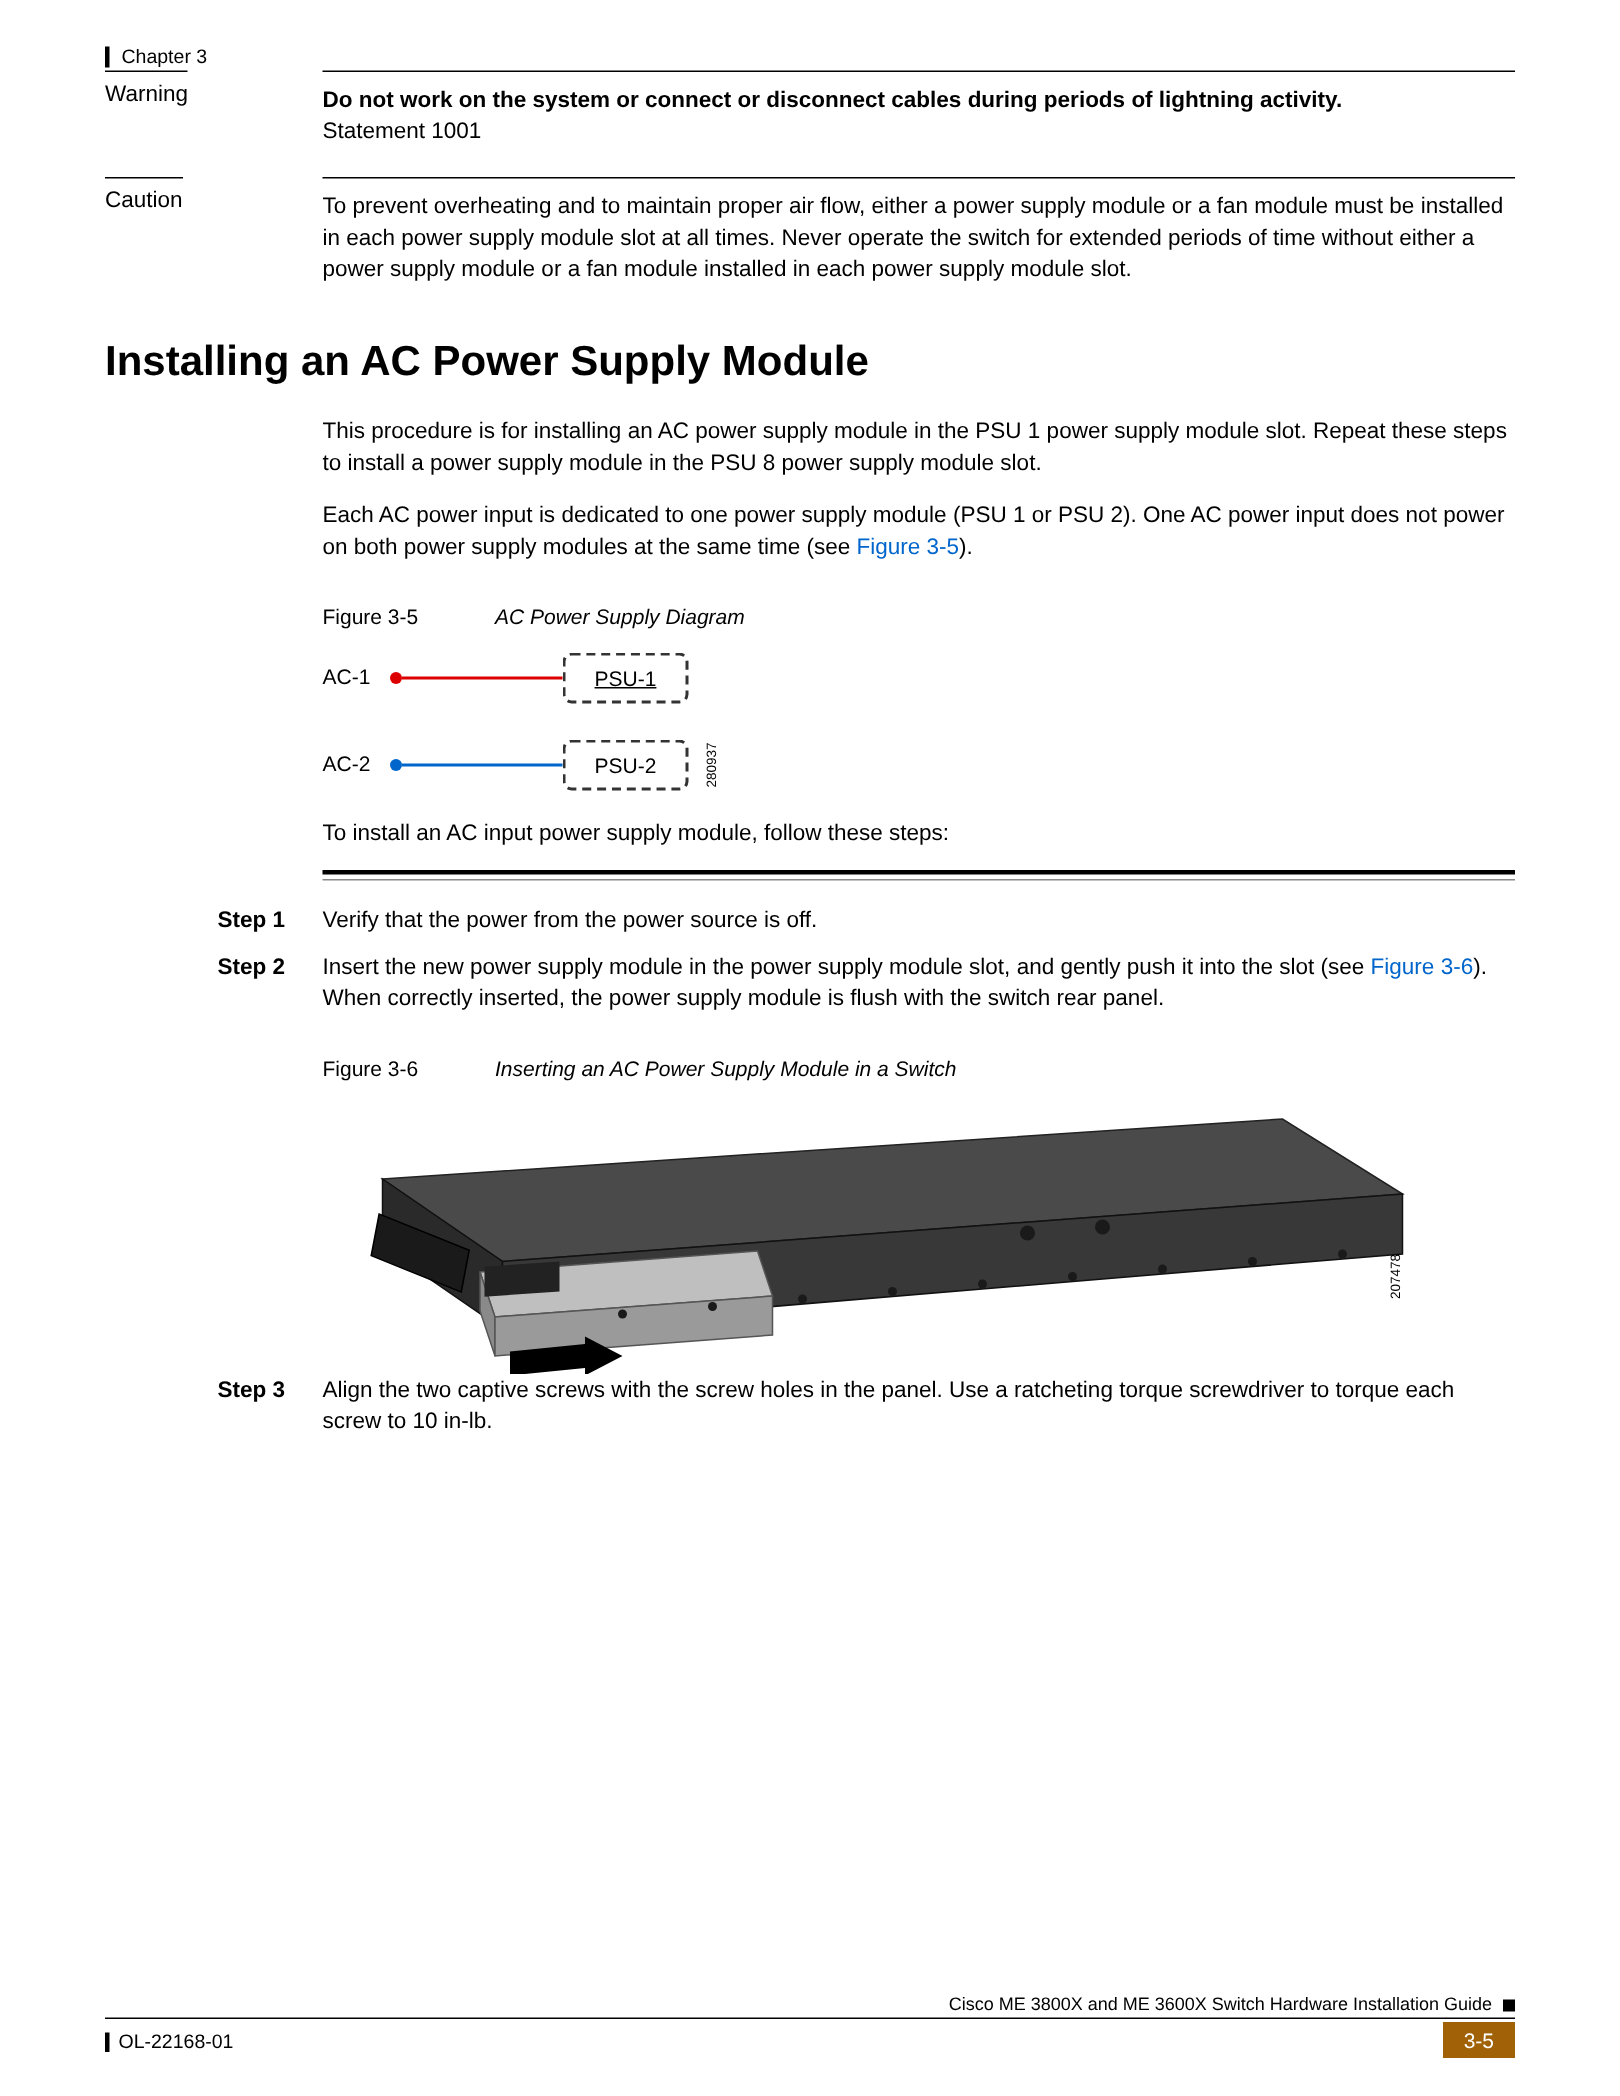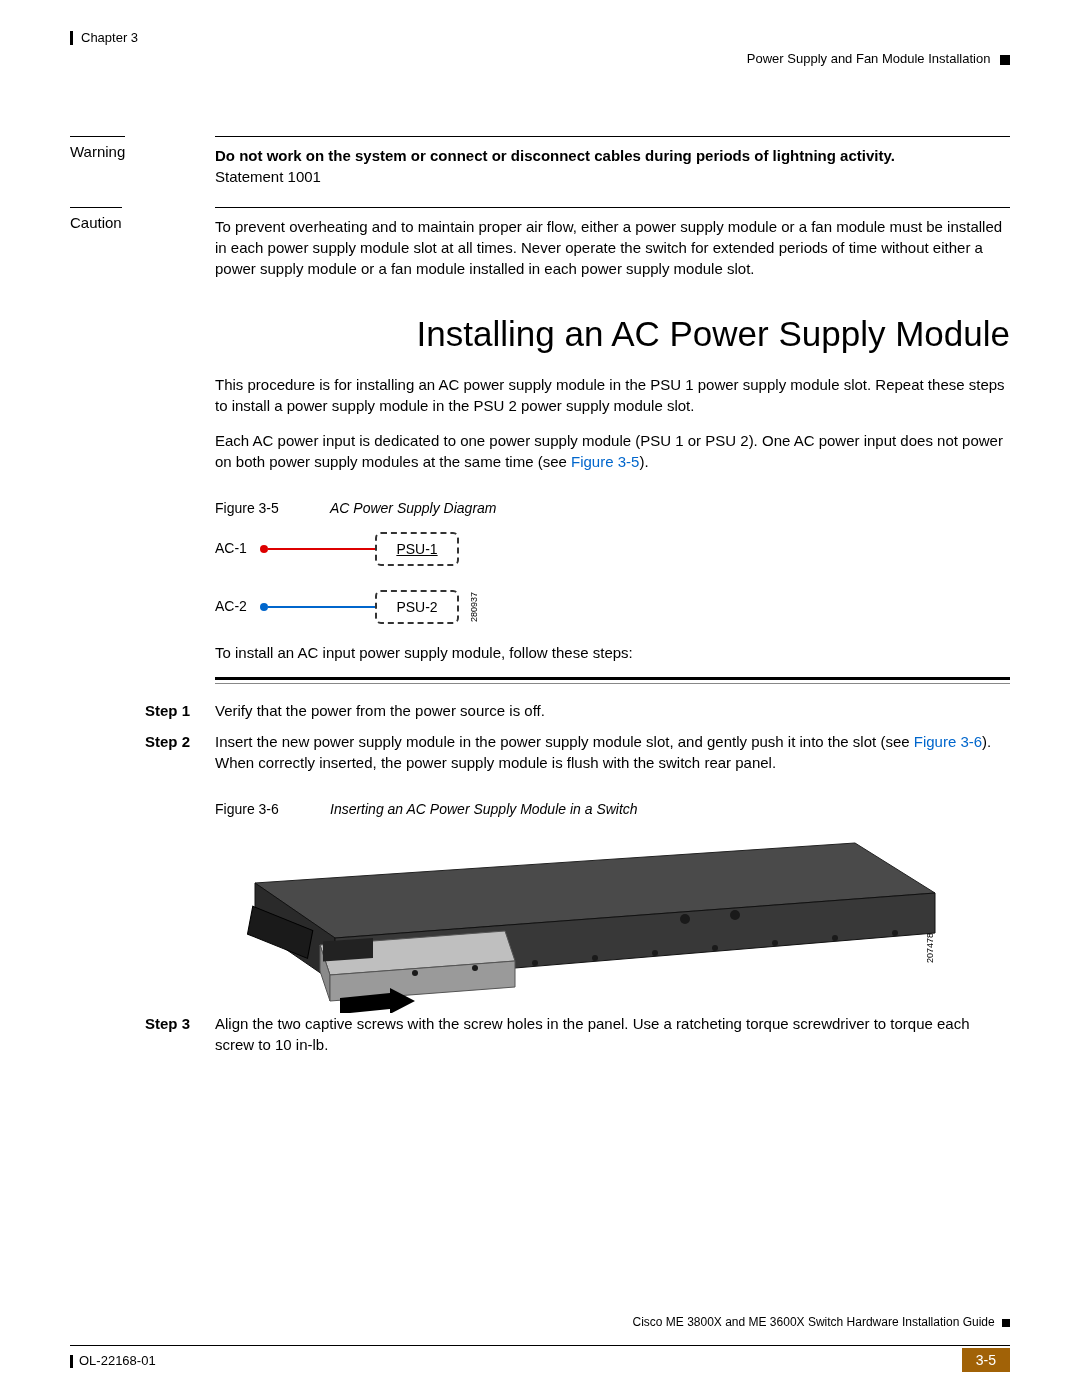--- a/index.html
+++ b/index.html
@@ -60,24 +60,23 @@
     border-top: 1px solid #000;
     display:inline-block;
     padding-top:4px;
   }
   .callout .body-col {
     flex: 1;
     border-top: 1.5px solid #000;
     padding-top: 8px;
   }
   h1 {
-    font-size: 35px;
-    font-weight: normal;
+    font-size: 28px;
+    font-weight: bold;
     margin: 35px 0 20px 0;
-    text-align: right;
   }
   .body-text {
     font-size: 15px;
     line-height: 1.4;
     margin-left: 145px;
     margin-bottom: 14px;
   }
   .link {
     color: #0066cc;
   }
@@ -161,21 +160,21 @@
   .footer {
     position:absolute;
     bottom:25px;
     left:70px;
     right:70px;
   }
   .footer-top {
     text-align:right;
     font-size:12px;
     border-bottom:1px solid #000;
-    padding-bottom:16px;
+    padding-bottom:2px;
     position: relative;
   }
   .footer-top-sq {
     display:inline-block;
     width:8px;height:8px;background:#000;
     vertical-align:middle;
     margin-left:4px;
   }
   .footer-bottom {
     display:flex;
@@ -201,45 +200,41 @@
 </style>
 </head>
 <body>
 
 <div class="page">
 
   <div class="header-row">
     <div class="vbar"></div>
     <span class="chap-label">Chapter 3</span>
   </div>
-  <div class="subheader">
-    <span>Power Supply and Fan Module Installation</span>
-    <span class="subheader-sq"></span>
-  </div>
 
   <div class="callout">
     <div class="label-col">
       <span class="label-text">Warning</span>
     </div>
     <div class="body-col">
       <span style="font-weight:bold">Do not work on the system or connect or disconnect cables during periods of lightning activity.</span><br>
       <span>Statement 1001</span>
     </div>
   </div>
 
   <div class="callout">
     <div class="label-col">
       <span class="label-text">Caution</span>
     </div>
     <div class="body-col">To prevent overheating and to maintain proper air flow, either a power supply module or a fan module must be installed in each power supply module slot at all times. Never operate the switch for extended periods of time without either a power supply module or a fan module installed in each power supply module slot.</div>
   </div>
 
   <h1>Installing an AC Power Supply Module</h1>
 
-  <div class="body-text">This procedure is for installing an AC power supply module in the PSU 1 power supply module slot. Repeat these steps to install a power supply module in the PSU 2 power supply module slot.</div>
+  <div class="body-text">This procedure is for installing an AC power supply module in the PSU 1 power supply module slot. Repeat these steps to install a power supply module in the PSU 8 power supply module slot.</div>
   <div class="body-text">
     <span>Each AC power input is dedicated to one power supply module (PSU 1 or PSU 2). One AC power input does not power on both power supply modules at the same time (see </span><span class="link">Figure 3-5</span><span>).</span>
   </div>
 
   <div class="fig-caption">
     <span class="fignum">Figure 3-5</span>
     <span>AC Power Supply Diagram</span>
   </div>
 
   <div class="diagram">

